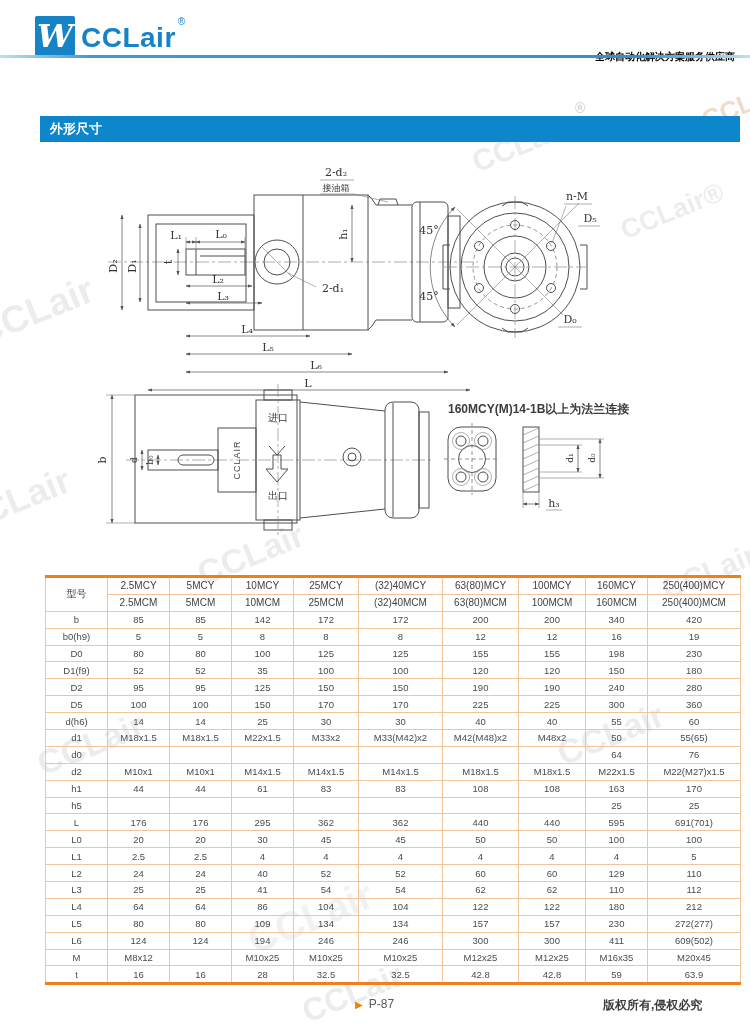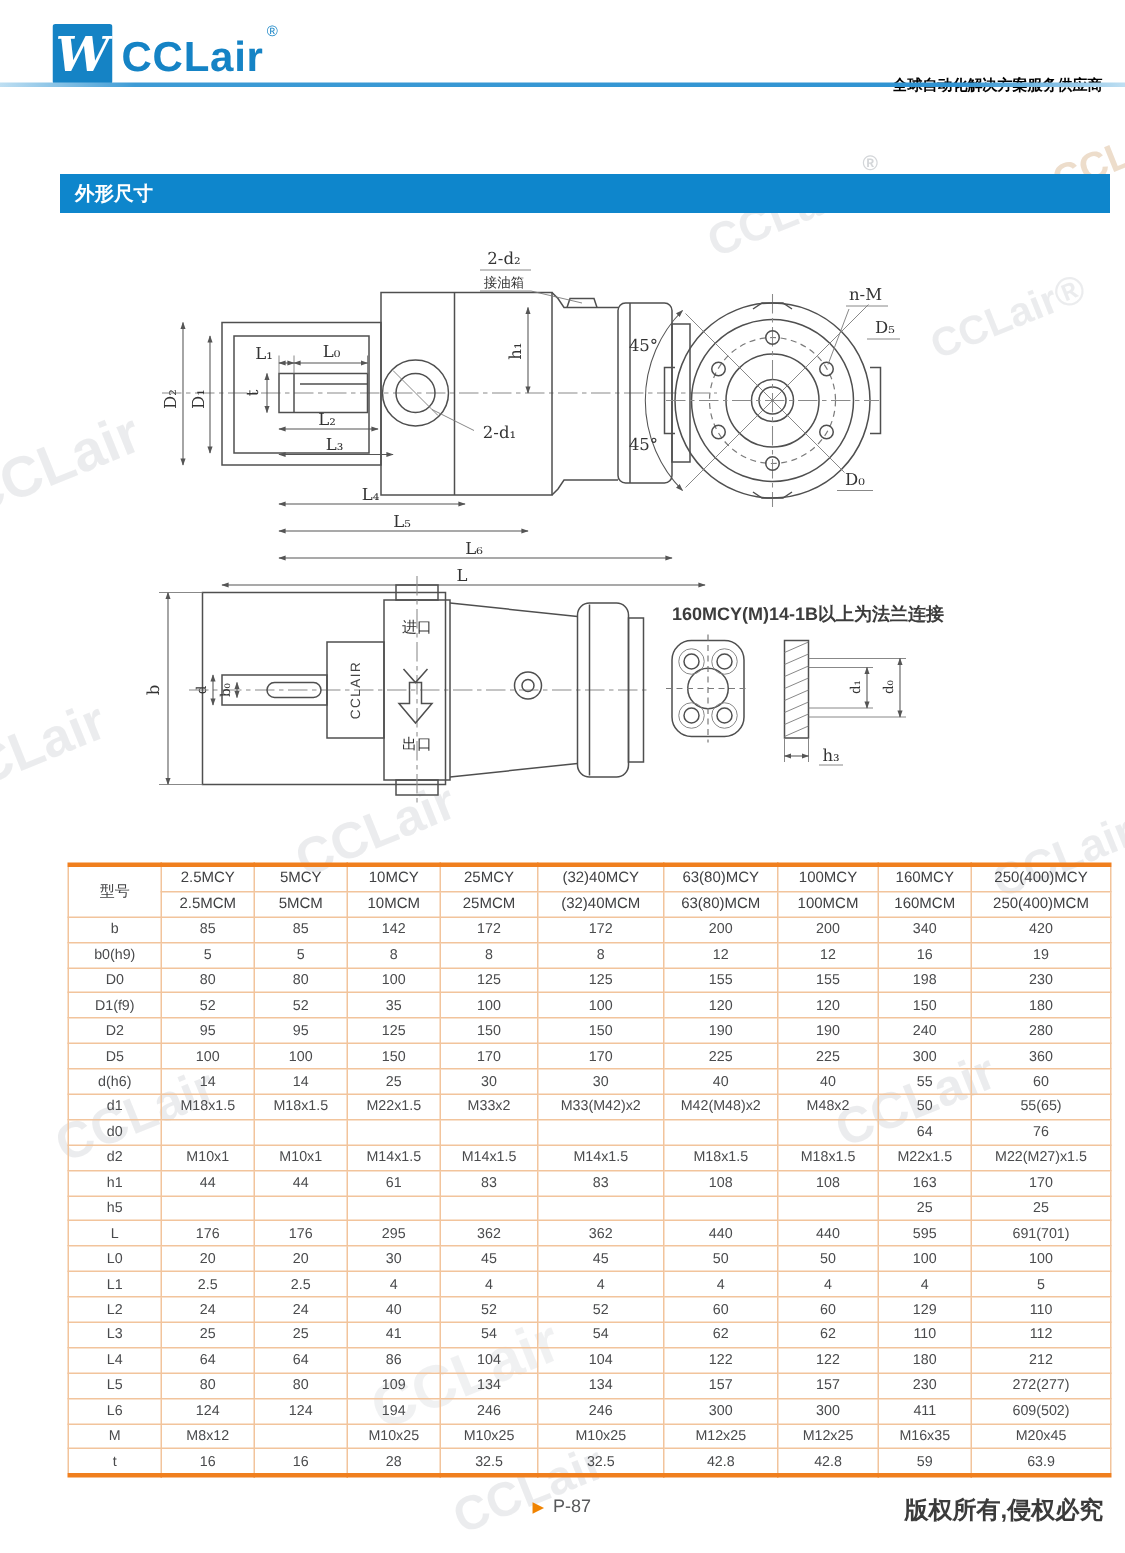--- a/index.html
+++ b/index.html
@@ -40,21 +40,21 @@
      table-layout:fixed;border-top:3px solid #f07f1e;border-bottom:3px solid #f07f1e;
      background:transparent;padding-left:32px;}
   .dim-table td{border:1px solid #f2c49c;font-size:9.5px;color:#4a4b4d;text-align:center;
      height:15.9px;padding:0 1px;white-space:nowrap;overflow:hidden;
      font-family:"Liberation Sans",sans-serif;}
   .dim-table td.hd{font-size:10px;color:#404143;}
   
   .footer{position:absolute;left:0;top:995px;width:750px;height:24px;z-index:2;}
   .page-marker{position:absolute;left:355px;top:2px;font-size:12px;color:#58595b;}
   .page-marker .tri{color:#f08300;font-size:10px;margin-right:6px;}
-  .copyright{position:absolute;left:603px;top:2px;font-size:16px;font-weight:bold;color:#3b3b3b;}
+  .copyright{position:absolute;left:603px;top:2px;font-size:12px;font-weight:bold;color:#3b3b3b;}
 </style>
 </head>
 <body>
 
 <div class="page">
 
   <span class="wm tan" style="left:700px;top:90px;font-size:26px;">CCLair</span>
   <span class="wm" style="left:470px;top:128px;font-size:30px;">CCLair</span>
   <span class="wm" style="left:618px;top:196px;font-size:27px;">CCLair®</span>
   <span class="wm" style="left:-28px;top:290px;font-size:38px;">CCLair</span>

